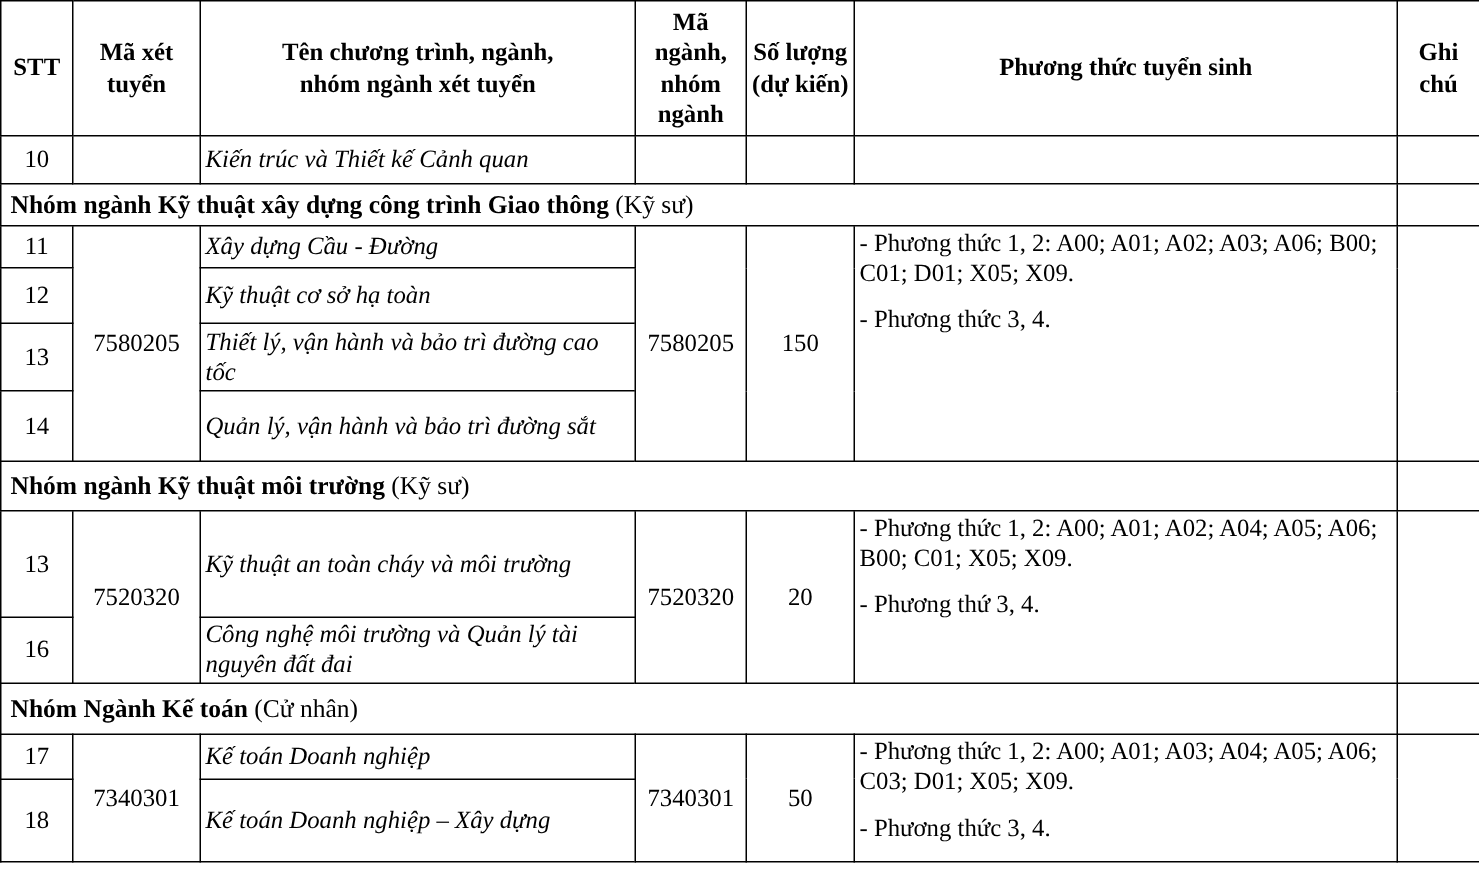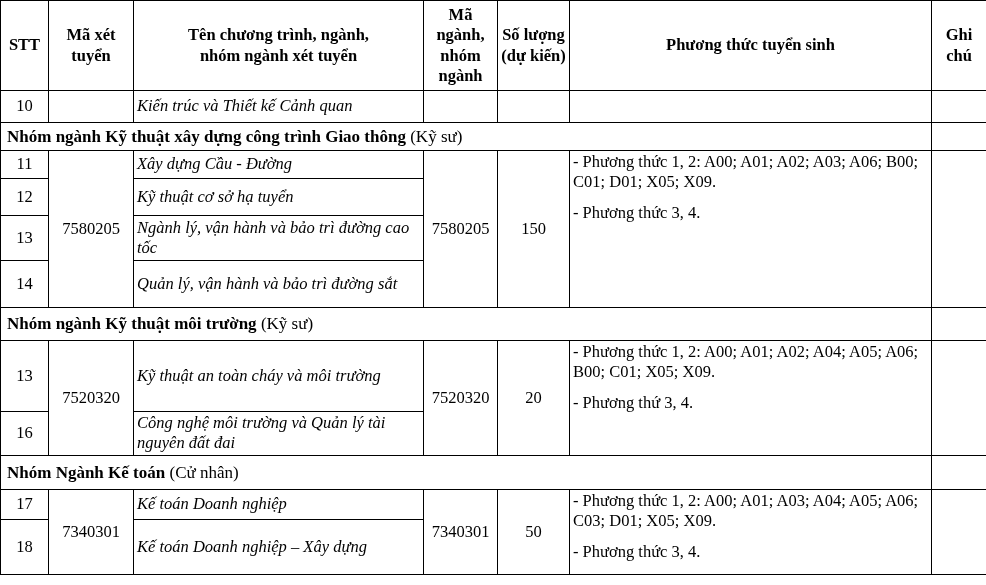--- a/index.html
+++ b/index.html
@@ -135,25 +135,25 @@
       <td class="c-code" rowspan="4">7580205</td>
       <td class="c-code" rowspan="4">150</td>
       <td class="c-pt" rowspan="4">
         <p>- Phương thức 1, 2: A00; A01; A02; A03; A06; B00; C01; D01; X05; X09.</p>
         <p>- Phương thức 3, 4.</p>
       </td>
       <td class="c-ghichu" rowspan="4"></td>
     </tr>
     <tr style="height:37px">
       <td class="c-stt">12</td>
-      <td class="c-ten">Kỹ thuật cơ sở hạ tuyển</td>
+      <td class="c-ten">Kỹ thuật cơ sở hạ toàn</td>
     </tr>
     <tr style="height:45px">
       <td class="c-stt">13</td>
-      <td class="c-ten">Ngành lý, vận hành và bảo trì đường cao tốc</td>
+      <td class="c-ten">Thiết lý, vận hành và bảo trì đường cao tốc</td>
     </tr>
     <tr style="height:47px">
       <td class="c-stt">14</td>
       <td class="c-ten">Quản lý, vận hành và bảo trì đường sắt</td>
     </tr>
 
     <tr class="grp" style="height:33px">
       <td colspan="6">
         <span class="b">Nhóm ngành Kỹ thuật môi trường</span><span> (Kỹ sư)</span>
       </td>

